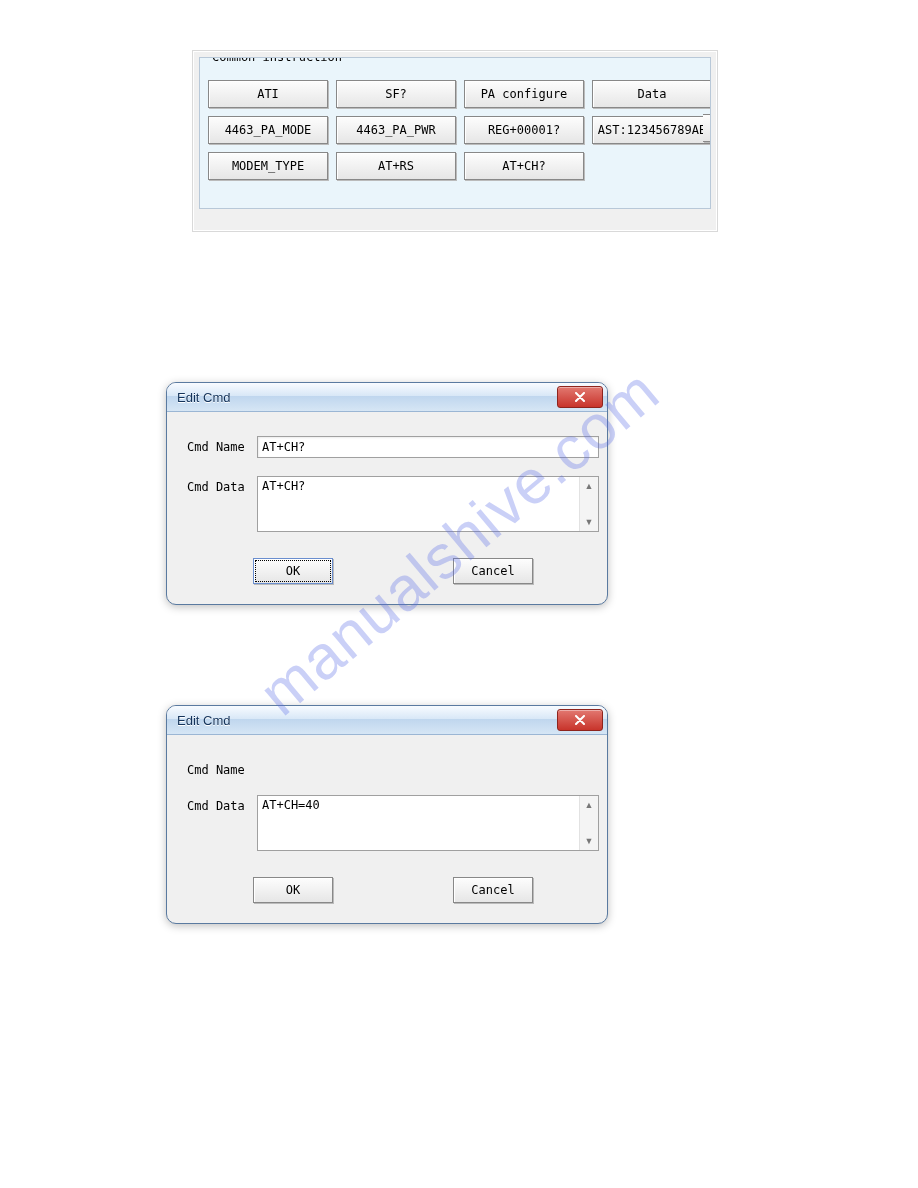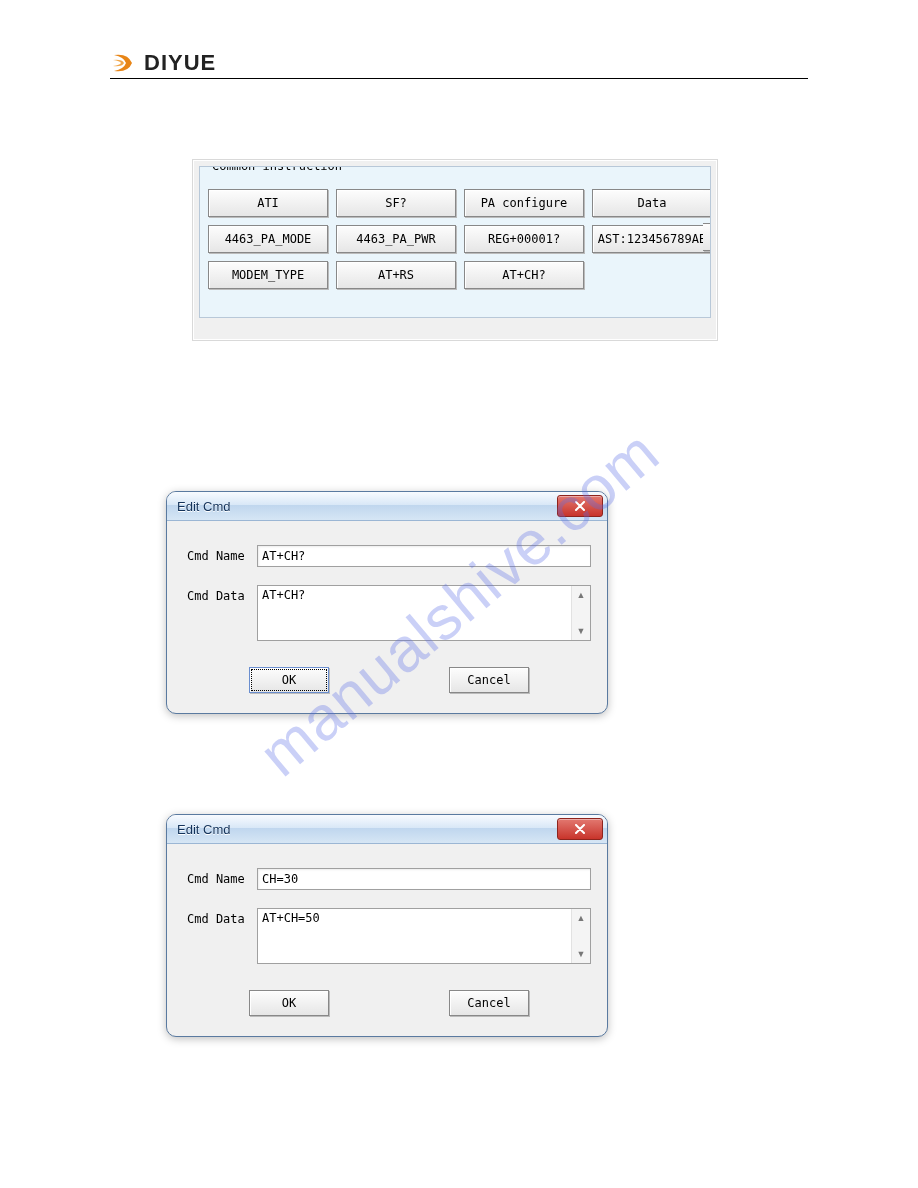--- a/index.html
+++ b/index.html
@@ -132,21 +132,21 @@
     background: linear-gradient(#e27870, #c8342b);
     border: 1px solid #8e241d;
     display: flex;
     align-items: center;
     justify-content: center;
     box-shadow: inset 0 1px 0 rgba(255,255,255,0.4);
     cursor: pointer;
   }
   .close-btn svg { display: block; }
   .dialog-body {
-    padding: 24px 16px 20px 20px;
+    padding: 24px 8px 20px 20px;
   }
   .form-row {
     display: flex;
     align-items: flex-start;
     margin-bottom: 18px;
   }
   .form-label {
     width: 70px;
     font-family: "Simsun", monospace;
     font-size: 12px;
@@ -233,31 +233,20 @@
     letter-spacing: 1px;
   }
   .spacer-lg { height: 150px; }
   .spacer-md { height: 100px; }
 </style>
 </head>
 <body>
 
 <div class="page">
 
-  <div class="header">
-    <div class="logo">
-      <span class="logo-mark">
-        <svg width="28" height="24" viewBox="0 0 28 24">
-          <path d="M4 4 Q18 2 22 12 Q18 22 4 20 Q14 18 16 12 Q14 6 4 4 Z" fill="#e88516"></path>
-          <path d="M3 9 Q12 8 14 12 Q12 16 3 15 Q10 14 11 12 Q10 10 3 9 Z" fill="#f0a64a"></path>
-        </svg>
-      </span>
-      <span class="logo-text">DIYUE</span>
-    </div>
-  </div>
 
   <div class="panel-wrap">
     <div class="groupbox">
       <span class="groupbox-legend">Common instruction</span>
       <div class="btn-grid">
         <div class="win-btn">ATI</div>
         <div class="win-btn">SF?</div>
         <div class="win-btn">PA configure</div>
         <div class="win-btn">Data</div>
         <div class="win-btn">4463_PA_MODE</div>
@@ -317,26 +306,25 @@
         <span>
           <svg width="12" height="10" viewBox="0 0 12 10">
             <path d="M2 1 L10 9 M10 1 L2 9" stroke="#fff" stroke-width="2" stroke-linecap="round"></path>
           </svg>
         </span>
       </div>
     </div>
     <div class="dialog-body">
       <div class="form-row">
         <div class="form-label">Cmd Name</div>
-        <input class="text-input" value="CH=30" style="">
       </div>
       <div class="form-row">
         <div class="form-label">Cmd Data</div>
         <div class="textarea-wrap">
-          <div class="textarea-inner">AT+CH=50</div>
+          <div class="textarea-inner">AT+CH=40</div>
           <div class="scroll-arrows">
             <div class="scroll-arrow">▲</div>
             <div class="scroll-arrow">▼</div>
           </div>
         </div>
       </div>
       <div class="dialog-buttons">
         <div class="dlg-btn">OK</div>
         <div class="dlg-btn">Cancel</div>
       </div>

